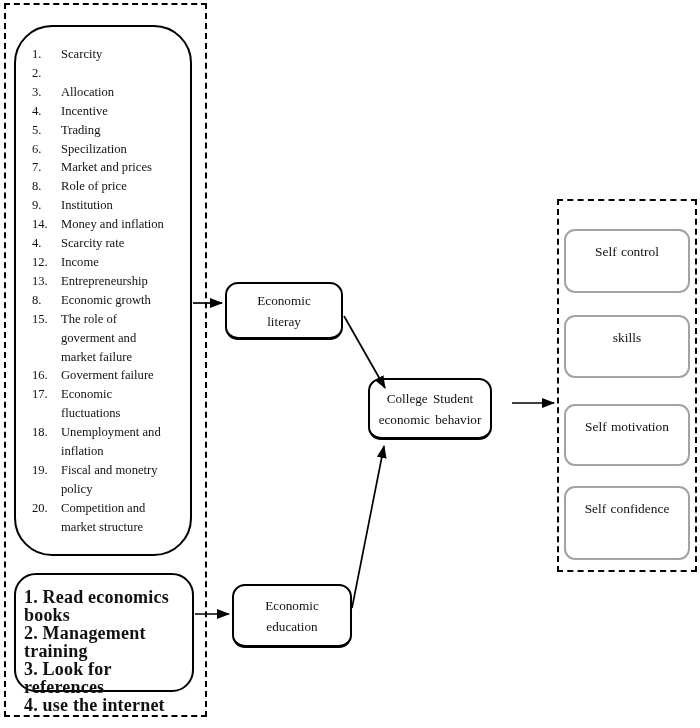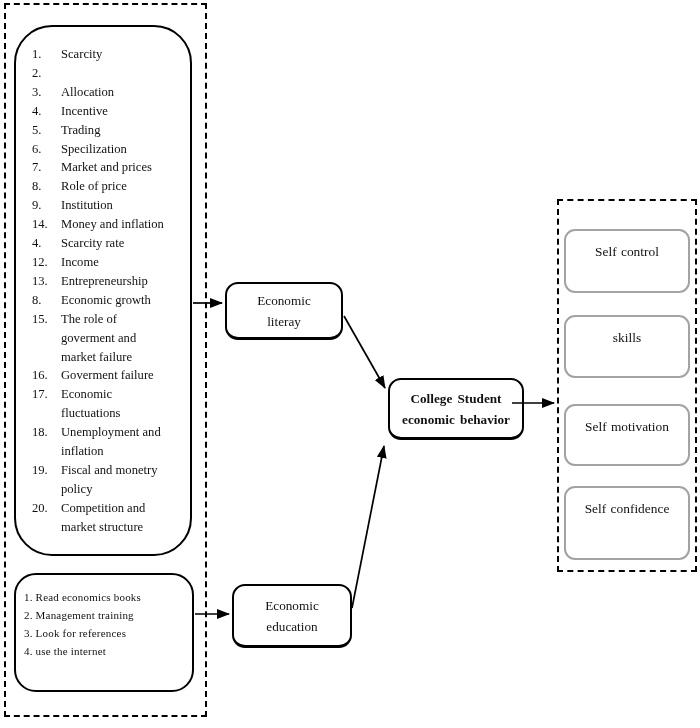--- a/index.html
+++ b/index.html
@@ -54,23 +54,24 @@
   }
   .topic-num {
     flex: 0 0 29px;
     width: 29px;
   }
   .topic-text {
     flex: 1 1 auto;
     white-space: pre-line;
   }
   .activity-row {
-    font-size: 11px;
+    font-size: 18px;
     line-height: 18px;
     letter-spacing: 0.2px;
+    font-weight: bold;
   }
 
   
   .flow-node {
     position: absolute;
     border: 2px solid #000000;
     border-bottom-width: 3px;
     border-radius: 13px;
     background: #ffffff;
     box-sizing: border-box;
@@ -78,21 +79,21 @@
     align-items: center;
     justify-content: center;
     text-align: center;
     font-size: 13.2px;
     line-height: 21px;
     white-space: pre-line;
     word-spacing: 2px;
   }
   .node-literacy  { left: 225px; top: 282px; width: 118px; height: 58px; }
   .node-education { left: 232px; top: 584px; width: 120px; height: 64px; }
-  .node-behavior  { left: 388px; top: 378px; width: 136px; height: 62px; font-weight: bold; }
+  .node-behavior  { left: 368px; top: 378px; width: 124px; height: 62px; }
 
   
   .outcome-box {
     position: absolute;
     left: 5px;
     width: 126px;
     border: 2px solid #a3a3a3;
     border-radius: 11px;
     background: #ffffff;
     box-sizing: border-box;

